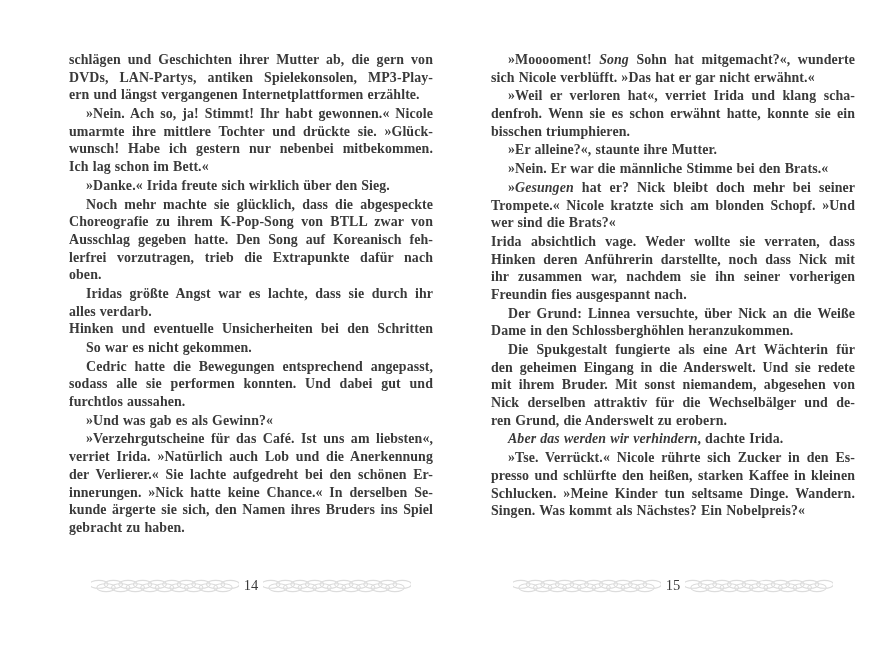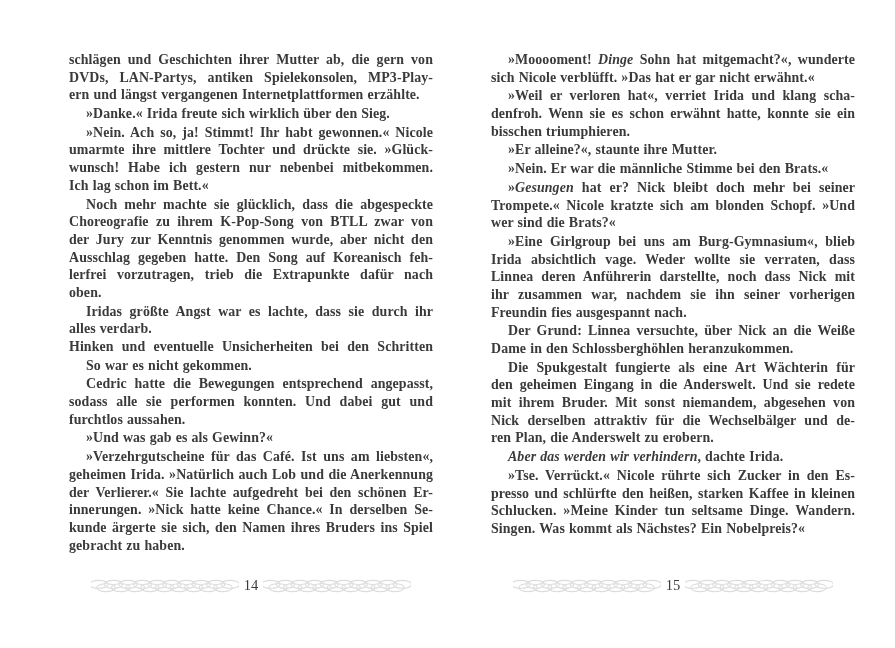--- a/index.html
+++ b/index.html
@@ -72,32 +72,31 @@
 <div class="spread">
 
   <div class="page left">
     <div class="text-block">
         <div class="para">
           <div class="line">schlägen und Geschichten ihrer Mutter ab, die gern von</div>
           <div class="line">DVDs, LAN-Partys, antiken Spielekonsolen, MP3-Play-</div>
           <div class="line lastline">ern und längst vergangenen Internetplattformen erzählte.</div>
         </div>
         <div class="para">
-          <div class="line indent lastline">»Danke.« Irida freute sich wirklich über den Sieg.</div>
-        </div>
-        <div class="para">
           <div class="line indent">»Nein. Ach so, ja! Stimmt! Ihr habt gewonnen.« Nicole</div>
           <div class="line">umarmte ihre mittlere Tochter und drückte sie. »Glück-</div>
           <div class="line">wunsch! Habe ich gestern nur nebenbei mitbekommen.</div>
           <div class="line lastline">Ich lag schon im Bett.«</div>
         </div>
         <div class="para">
+          <div class="line indent lastline">»Danke.« Irida freute sich wirklich über den Sieg.</div>
+        </div>
+        <div class="para">
           <div class="line indent">Noch mehr machte sie glücklich, dass die abgespeckte</div>
           <div class="line">Choreografie zu ihrem K-Pop-Song von BTLL zwar von</div>
-          <div class="line">der Jury zur Kenntnis genommen wurde, aber nicht den</div>
           <div class="line">Ausschlag gegeben hatte. Den Song auf Koreanisch feh-</div>
           <div class="line">lerfrei vorzutragen, trieb die Extrapunkte dafür nach</div>
           <div class="line lastline">oben.</div>
         </div>
         <div class="para">
           <div class="line indent">Iridas größte Angst war es lachte, dass sie durch ihr</div>
           <div class="line lastline">alles verdarb.</div>
           <div class="line">Hinken und eventuelle Unsicherheiten bei den Schritten</div>
         </div>
         <div class="para">
@@ -106,21 +105,21 @@
         <div class="para">
           <div class="line indent">Cedric hatte die Bewegungen entsprechend angepasst,</div>
           <div class="line">sodass alle sie performen konnten. Und dabei gut und</div>
           <div class="line lastline">furchtlos aussahen.</div>
         </div>
         <div class="para">
           <div class="line indent lastline">»Und was gab es als Gewinn?«</div>
         </div>
         <div class="para">
           <div class="line indent">»Verzehrgutscheine für das Café. Ist uns am liebsten«,</div>
-          <div class="line">geheimen Irida. »Natürlich auch Lob und die Anerkennung</div>
+          <div class="line">verriet Irida. »Natürlich auch Lob und die Anerkennung</div>
           <div class="line">der Verlierer.« Sie lachte aufgedreht bei den schönen Er-</div>
           <div class="line">innerungen. »Nick hatte keine Chance.« In derselben Se-</div>
           <div class="line">kunde ärgerte sie sich, den Namen ihres Bruders ins Spiel</div>
           <div class="line lastline">gebracht zu haben.</div>
         </div>
       </div>
     <div class="footer">
       <svg class="ornament" width="148" height="14" viewBox="0 0 152 14">
           <ellipse cx="8" cy="5.3" rx="9.5" ry="4.1"></ellipse>
           <ellipse cx="23" cy="5.3" rx="9.5" ry="4.1"></ellipse>
@@ -163,56 +162,55 @@
           <ellipse cx="105.5" cy="8.7" rx="9.5" ry="4.1"></ellipse>
           <ellipse cx="120.5" cy="8.7" rx="9.5" ry="4.1"></ellipse>
           <ellipse cx="135.5" cy="8.7" rx="9.5" ry="4.1"></ellipse>
         </svg>
     </div>
   </div>
 
   <div class="page right">
     <div class="text-block">
         <div class="para">
-          <div class="line indent">»Mooooment! <i>Dinge</i> Sohn hat mitgemacht?«, wunderte</div>
+          <div class="line indent">»Mooooment! <i>Song</i> Sohn hat mitgemacht?«, wunderte</div>
           <div class="line lastline">sich Nicole verblüfft. »Das hat er gar nicht erwähnt.«</div>
         </div>
         <div class="para">
           <div class="line indent">»Weil er verloren hat«, verriet Irida und klang scha-</div>
           <div class="line">denfroh. Wenn sie es schon erwähnt hatte, konnte sie ein</div>
           <div class="line lastline">bisschen triumphieren.</div>
         </div>
         <div class="para">
           <div class="line indent lastline">»Er alleine?«, staunte ihre Mutter.</div>
         </div>
         <div class="para">
           <div class="line indent lastline">»Nein. Er war die männliche Stimme bei den Brats.«</div>
         </div>
         <div class="para">
           <div class="line indent">»<i>Gesungen</i> hat er? Nick bleibt doch mehr bei seiner</div>
           <div class="line">Trompete.« Nicole kratzte sich am blonden Schopf. »Und</div>
           <div class="line lastline">wer sind die Brats?«</div>
         </div>
         <div class="para">
-          <div class="line indent">»Eine Girlgroup bei uns am Burg-Gymnasium«, blieb</div>
           <div class="line">Irida absichtlich vage. Weder wollte sie verraten, dass</div>
-          <div class="line">Linnea deren Anführerin darstellte, noch dass Nick mit</div>
+          <div class="line">Hinken deren Anführerin darstellte, noch dass Nick mit</div>
           <div class="line">ihr zusammen war, nachdem sie ihn seiner vorherigen</div>
           <div class="line lastline">Freundin fies ausgespannt nach.</div>
         </div>
         <div class="para">
           <div class="line indent">Der Grund: Linnea versuchte, über Nick an die Weiße</div>
           <div class="line lastline">Dame in den Schlossberghöhlen heranzukommen.</div>
         </div>
         <div class="para">
           <div class="line indent">Die Spukgestalt fungierte als eine Art Wächterin für</div>
           <div class="line">den geheimen Eingang in die Anderswelt. Und sie redete</div>
           <div class="line">mit ihrem Bruder. Mit sonst niemandem, abgesehen von</div>
           <div class="line">Nick derselben attraktiv für die Wechselbälger und de-</div>
-          <div class="line lastline">ren Plan, die Anderswelt zu erobern.</div>
+          <div class="line lastline">ren Grund, die Anderswelt zu erobern.</div>
         </div>
         <div class="para">
           <div class="line indent lastline"><i>Aber das werden wir verhindern</i>, dachte Irida.</div>
         </div>
         <div class="para">
           <div class="line indent">»Tse. Verrückt.« Nicole rührte sich Zucker in den Es-</div>
           <div class="line">presso und schlürfte den heißen, starken Kaffee in kleinen</div>
           <div class="line">Schlucken. »Meine Kinder tun seltsame Dinge. Wandern.</div>
           <div class="line lastline">Singen. Was kommt als Nächstes? Ein Nobelpreis?«</div>
         </div>

